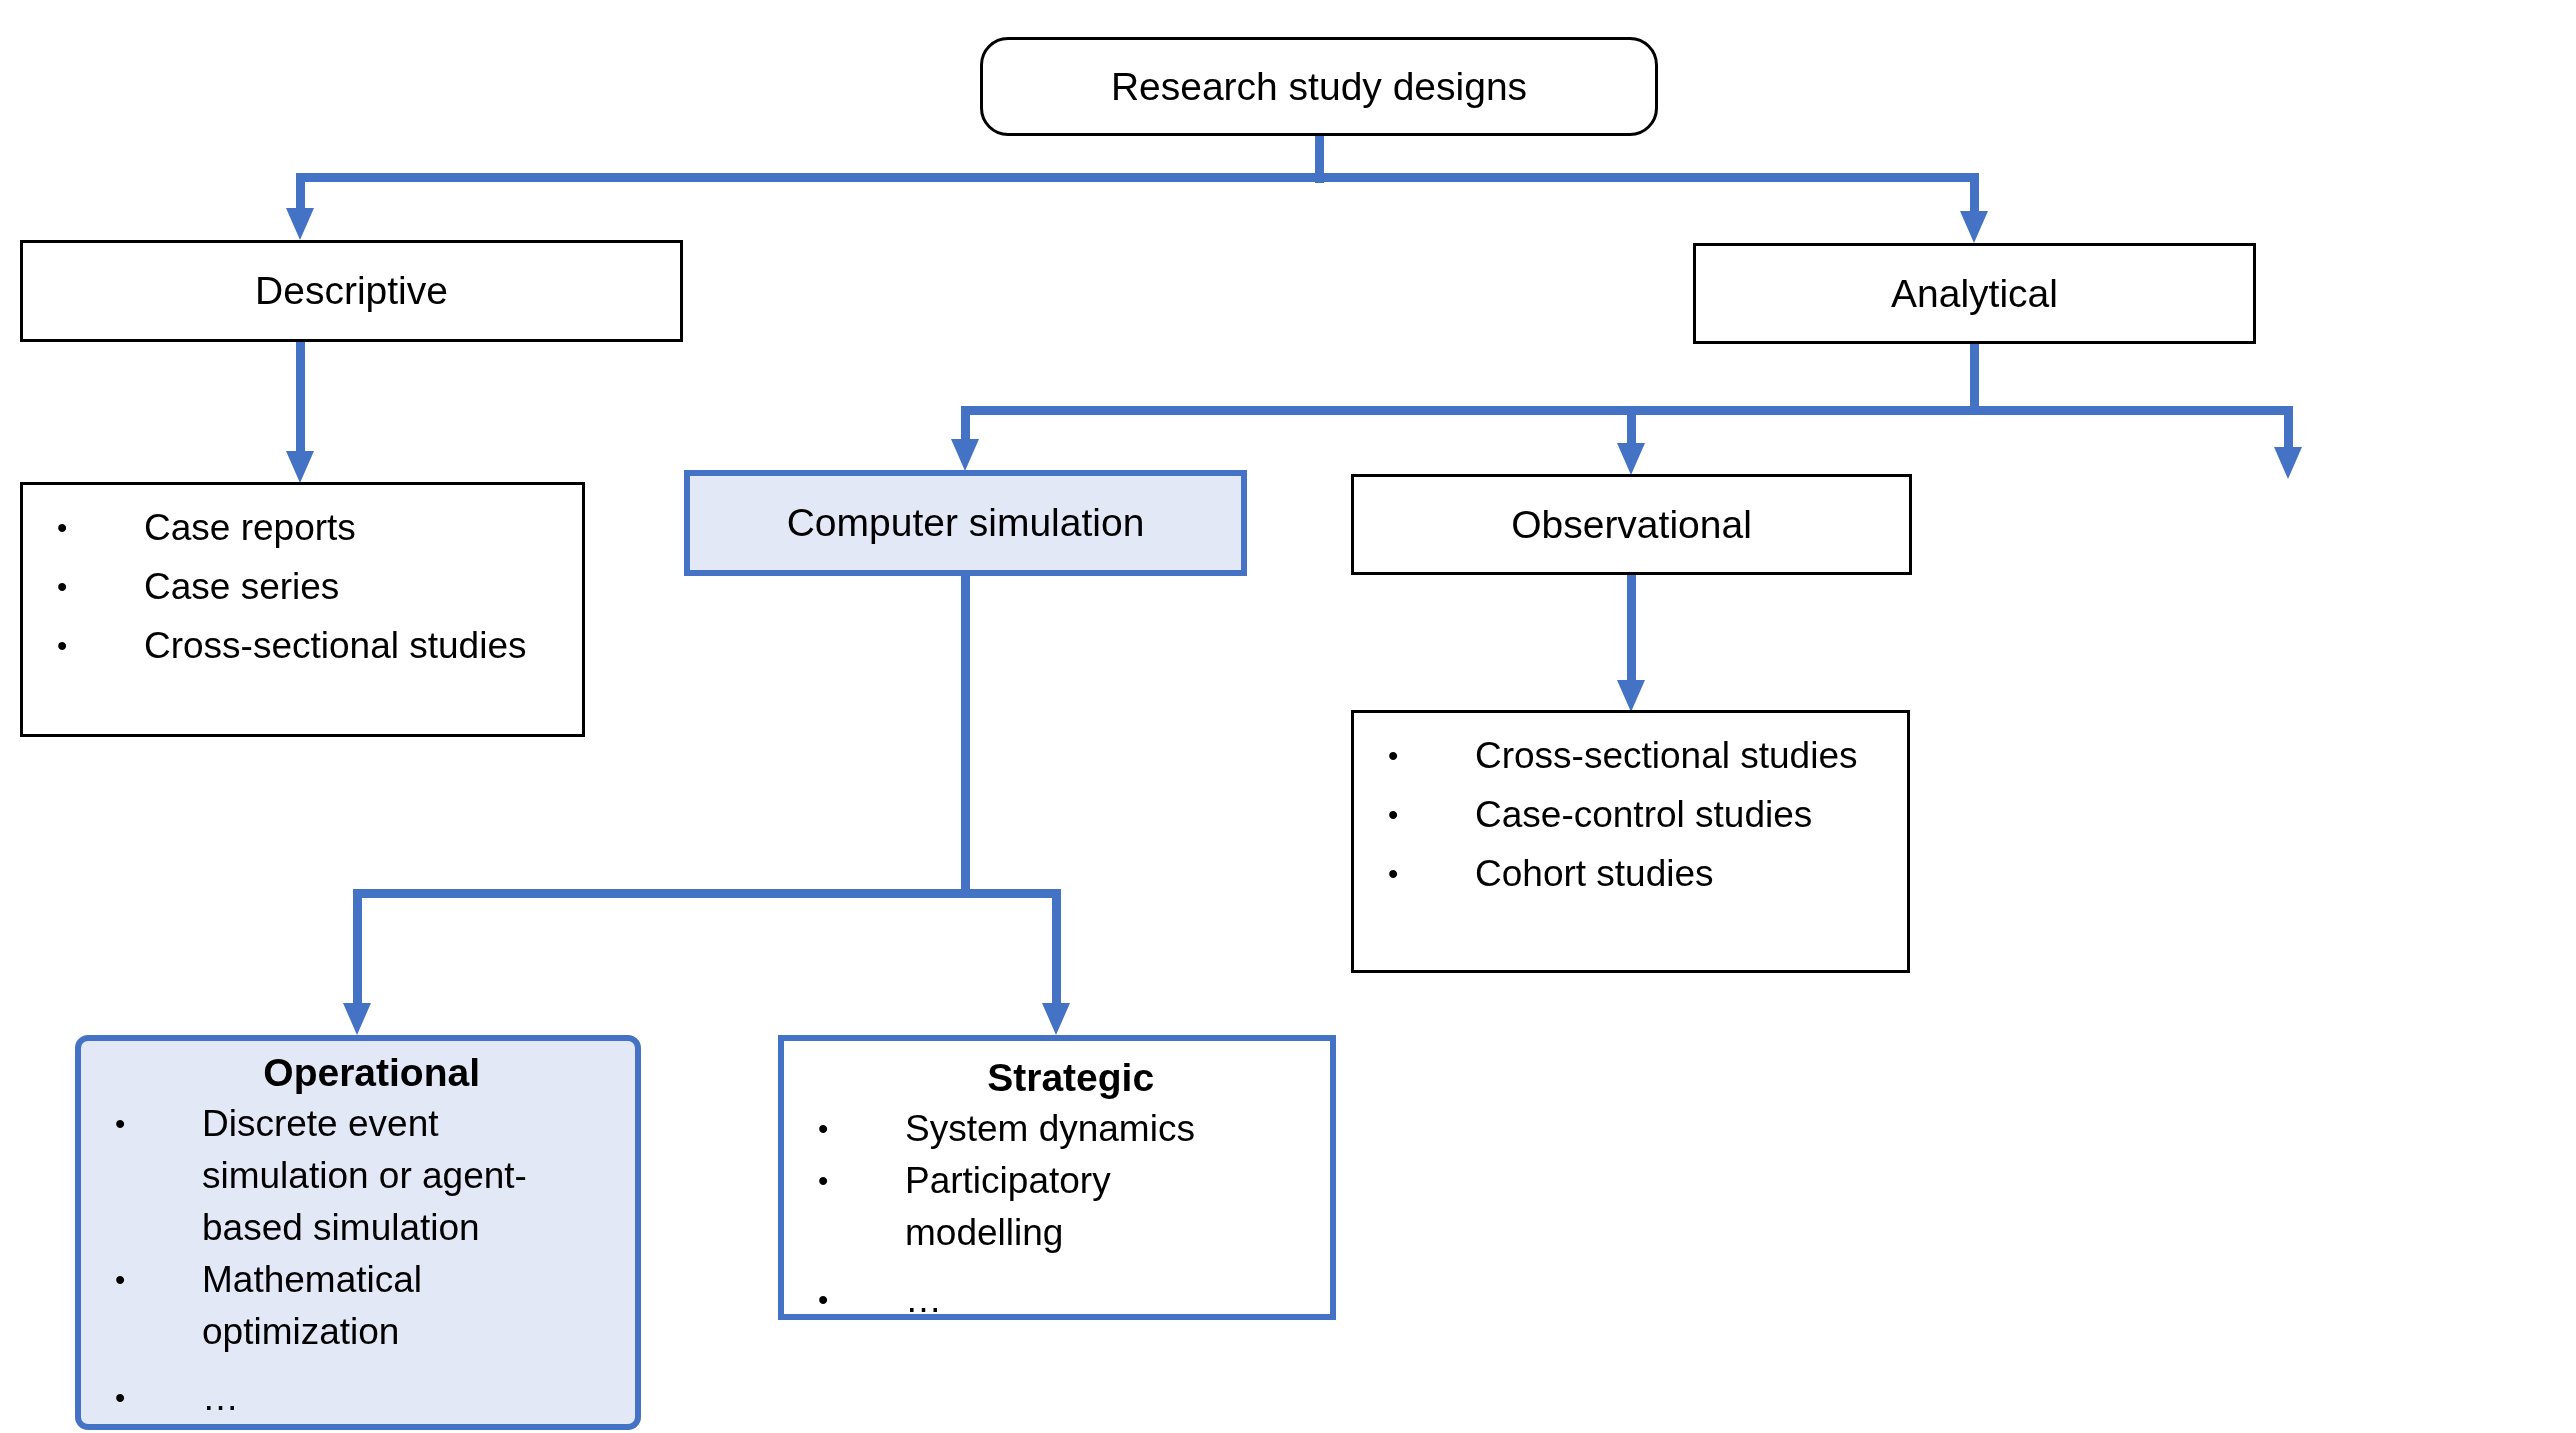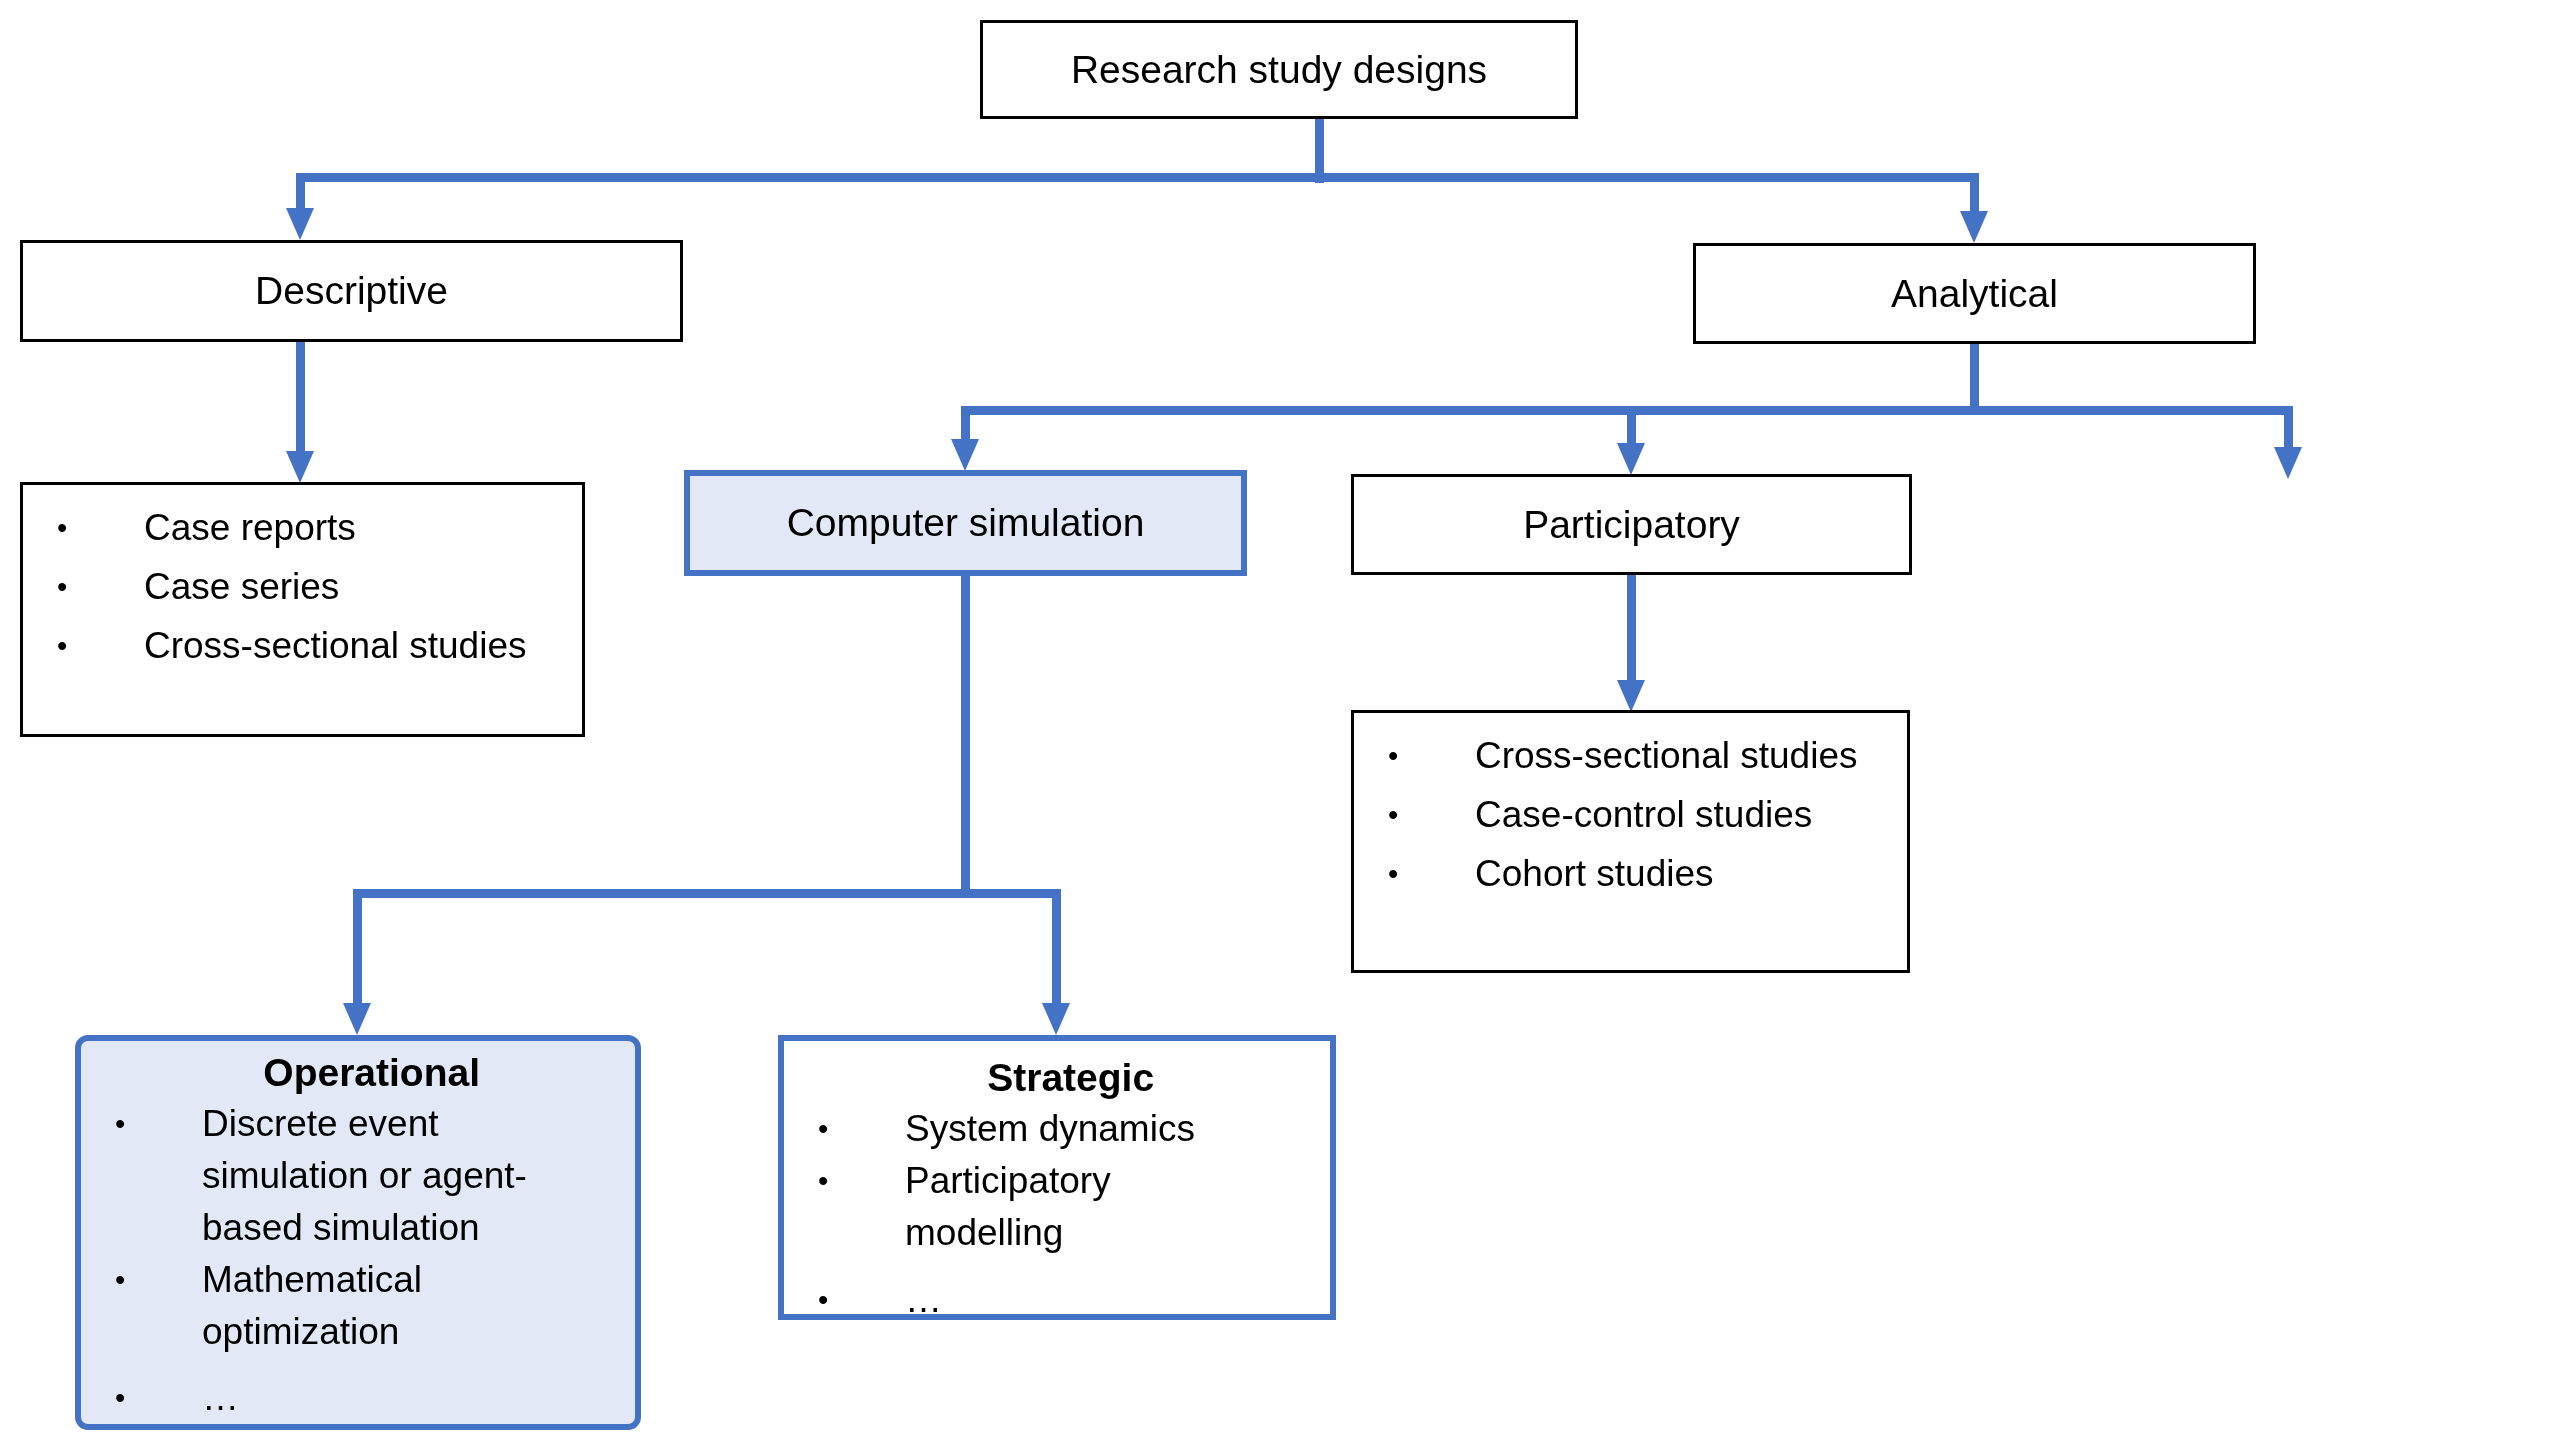--- a/index.html
+++ b/index.html
@@ -83,21 +83,21 @@
   <div class="conn" style="left:1627px;top:575px;width:9.4px;height:106px;"></div>
   <div class="arrowhead" style="left:1617px;top:680px;"></div>
 
   <div class="conn" style="left:961px;top:576px;width:9.4px;height:322px;"></div>
   <div class="conn" style="left:353px;top:889px;width:708px;height:9.4px;"></div>
   <div class="conn" style="left:353px;top:889px;width:9.4px;height:115px;"></div>
   <div class="arrowhead" style="left:343px;top:1003px;"></div>
   <div class="conn" style="left:1052px;top:889px;width:9.4px;height:115px;"></div>
   <div class="arrowhead" style="left:1042px;top:1003px;"></div>
 
-  <div class="box label-box" style="left:980px;top:20px;width:598px;height:99px;">
+  <div class="box label-box" style="left:980px;top:37px;width:678px;height:99px;border-radius:28px;">
     <span>Research study designs</span>
   </div>
 
   <div class="box label-box" style="left:20px;top:240px;width:663px;height:102px;">
     <span>Descriptive</span>
   </div>
 
   <div class="box label-box" style="left:1693px;top:243px;width:563px;height:101px;">
     <span>Analytical</span>
   </div>
@@ -115,21 +115,21 @@
       <span class="bullet">•</span>
       <span class="txt desc-txt">Cross-sectional studies</span>
     </div>
   </div>
 
   <div class="box blue-box hl label-box" style="left:684px;top:470px;width:563px;height:106px;">
     <span>Computer simulation</span>
   </div>
 
   <div class="box label-box" style="left:1351px;top:474px;width:561px;height:101px;">
-    <span>Participatory</span>
+    <span>Observational</span>
   </div>
 
 
   <div class="box list-box lines-lg" style="left:1351px;top:710px;width:559px;height:263px;">
     <div class="li">
       <span class="bullet">•</span>
       <span class="txt obs-txt">Cross-sectional studies</span>
     </div>
     <div class="li">
       <span class="bullet">•</span>

